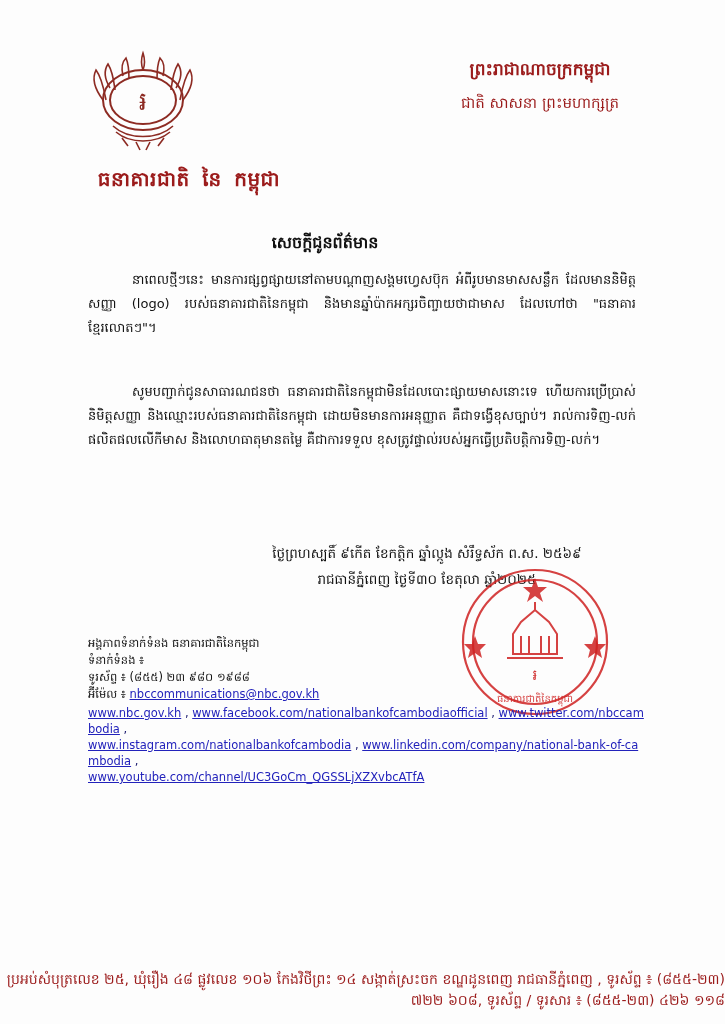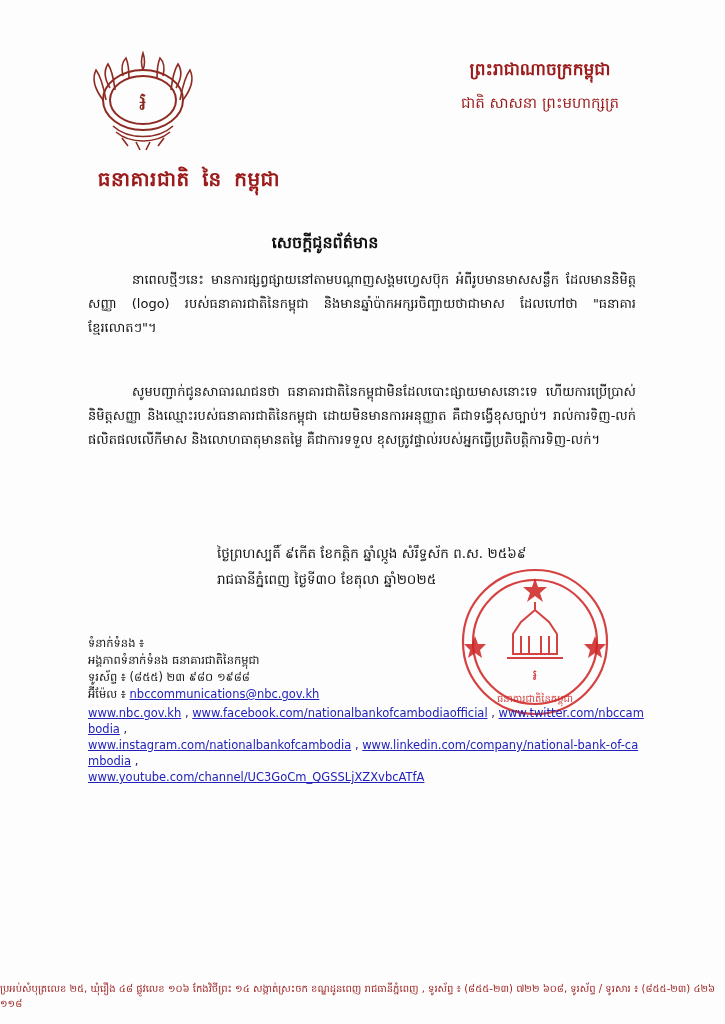--- a/index.html
+++ b/index.html
@@ -102,21 +102,21 @@
   .para .indent { display:inline-block; width: 44px; }
   #p1 { top: 268px; }
   #p2 { top: 380px; }
 
   
   .dateblock {
     position: absolute;
     right: 88px;
     top: 540px;
     width: 420px;
-    text-align: left;
+    text-align: center;
     font-size: 13.5px;
     line-height: 26px;
   }
 
   
   .seal {
     position: absolute;
     left: 455px;
     top: 562px;
     width: 160px;
@@ -144,22 +144,22 @@
     margin-top: 2px;
     line-height: 16px;
   }
 
   
   .footer {
     position: absolute;
     left: 0;
     bottom: 12px;
     width: 725px;
-    text-align: left;
-    font-size: 10px;
+    text-align: right;
+    font-size: 14px;
     color: #9b1b1b;
   }
 </style>
 </head>
 <body>
 
 <div class="page">
 
   <div class="header">
 
@@ -226,22 +226,22 @@
         <path d="M66 92 L66 74 M74 92 L74 74 M86 92 L86 74 M94 92 L94 74"></path>
         <path d="M52 96 L108 96"></path>
         <path d="M80 48 L80 40"></path>
       </g>
       <text x="80" y="118" text-anchor="middle" font-size="15" fill="#cf2222" opacity="0.9" font-family="&quot;DejaVu Sans&quot;, sans-serif">៛</text>
       <text x="80" y="140" text-anchor="middle" font-size="10" fill="#cf2222" opacity="0.85" font-family="&quot;DejaVu Sans&quot;, sans-serif">ធនាគារជាតិនៃកម្ពុជា</text>
     </svg>
   </div>
 
   <div class="contact">
+    <div class="k">អង្គភាពទំនាក់ទំនង ធនាគារជាតិនៃកម្ពុជា</div>
     <div class="k">ទំនាក់ទំនង ៖</div>
-    <div class="k">អង្គភាពទំនាក់ទំនង ធនាគារជាតិនៃកម្ពុជា</div>
     <div class="k">ទូរស័ព្ទ ៖ (៨៥៥) ២៣ ៩៨០ ១៩៨៨</div>
     <div>
       <span class="k">អ៊ីម៉ែល ៖</span>
       <a href="#">nbccommunications@nbc.gov.kh</a>
     </div>
     <div class="social">
       <a href="#">www.nbc.gov.kh</a> ,
       <a href="#">www.facebook.com/nationalbankofcambodiaofficial</a> ,
       <a href="#">www.twitter.com/nbccambodia</a> ,<br>
       <a href="#">www.instagram.com/nationalbankofcambodia</a> ,

